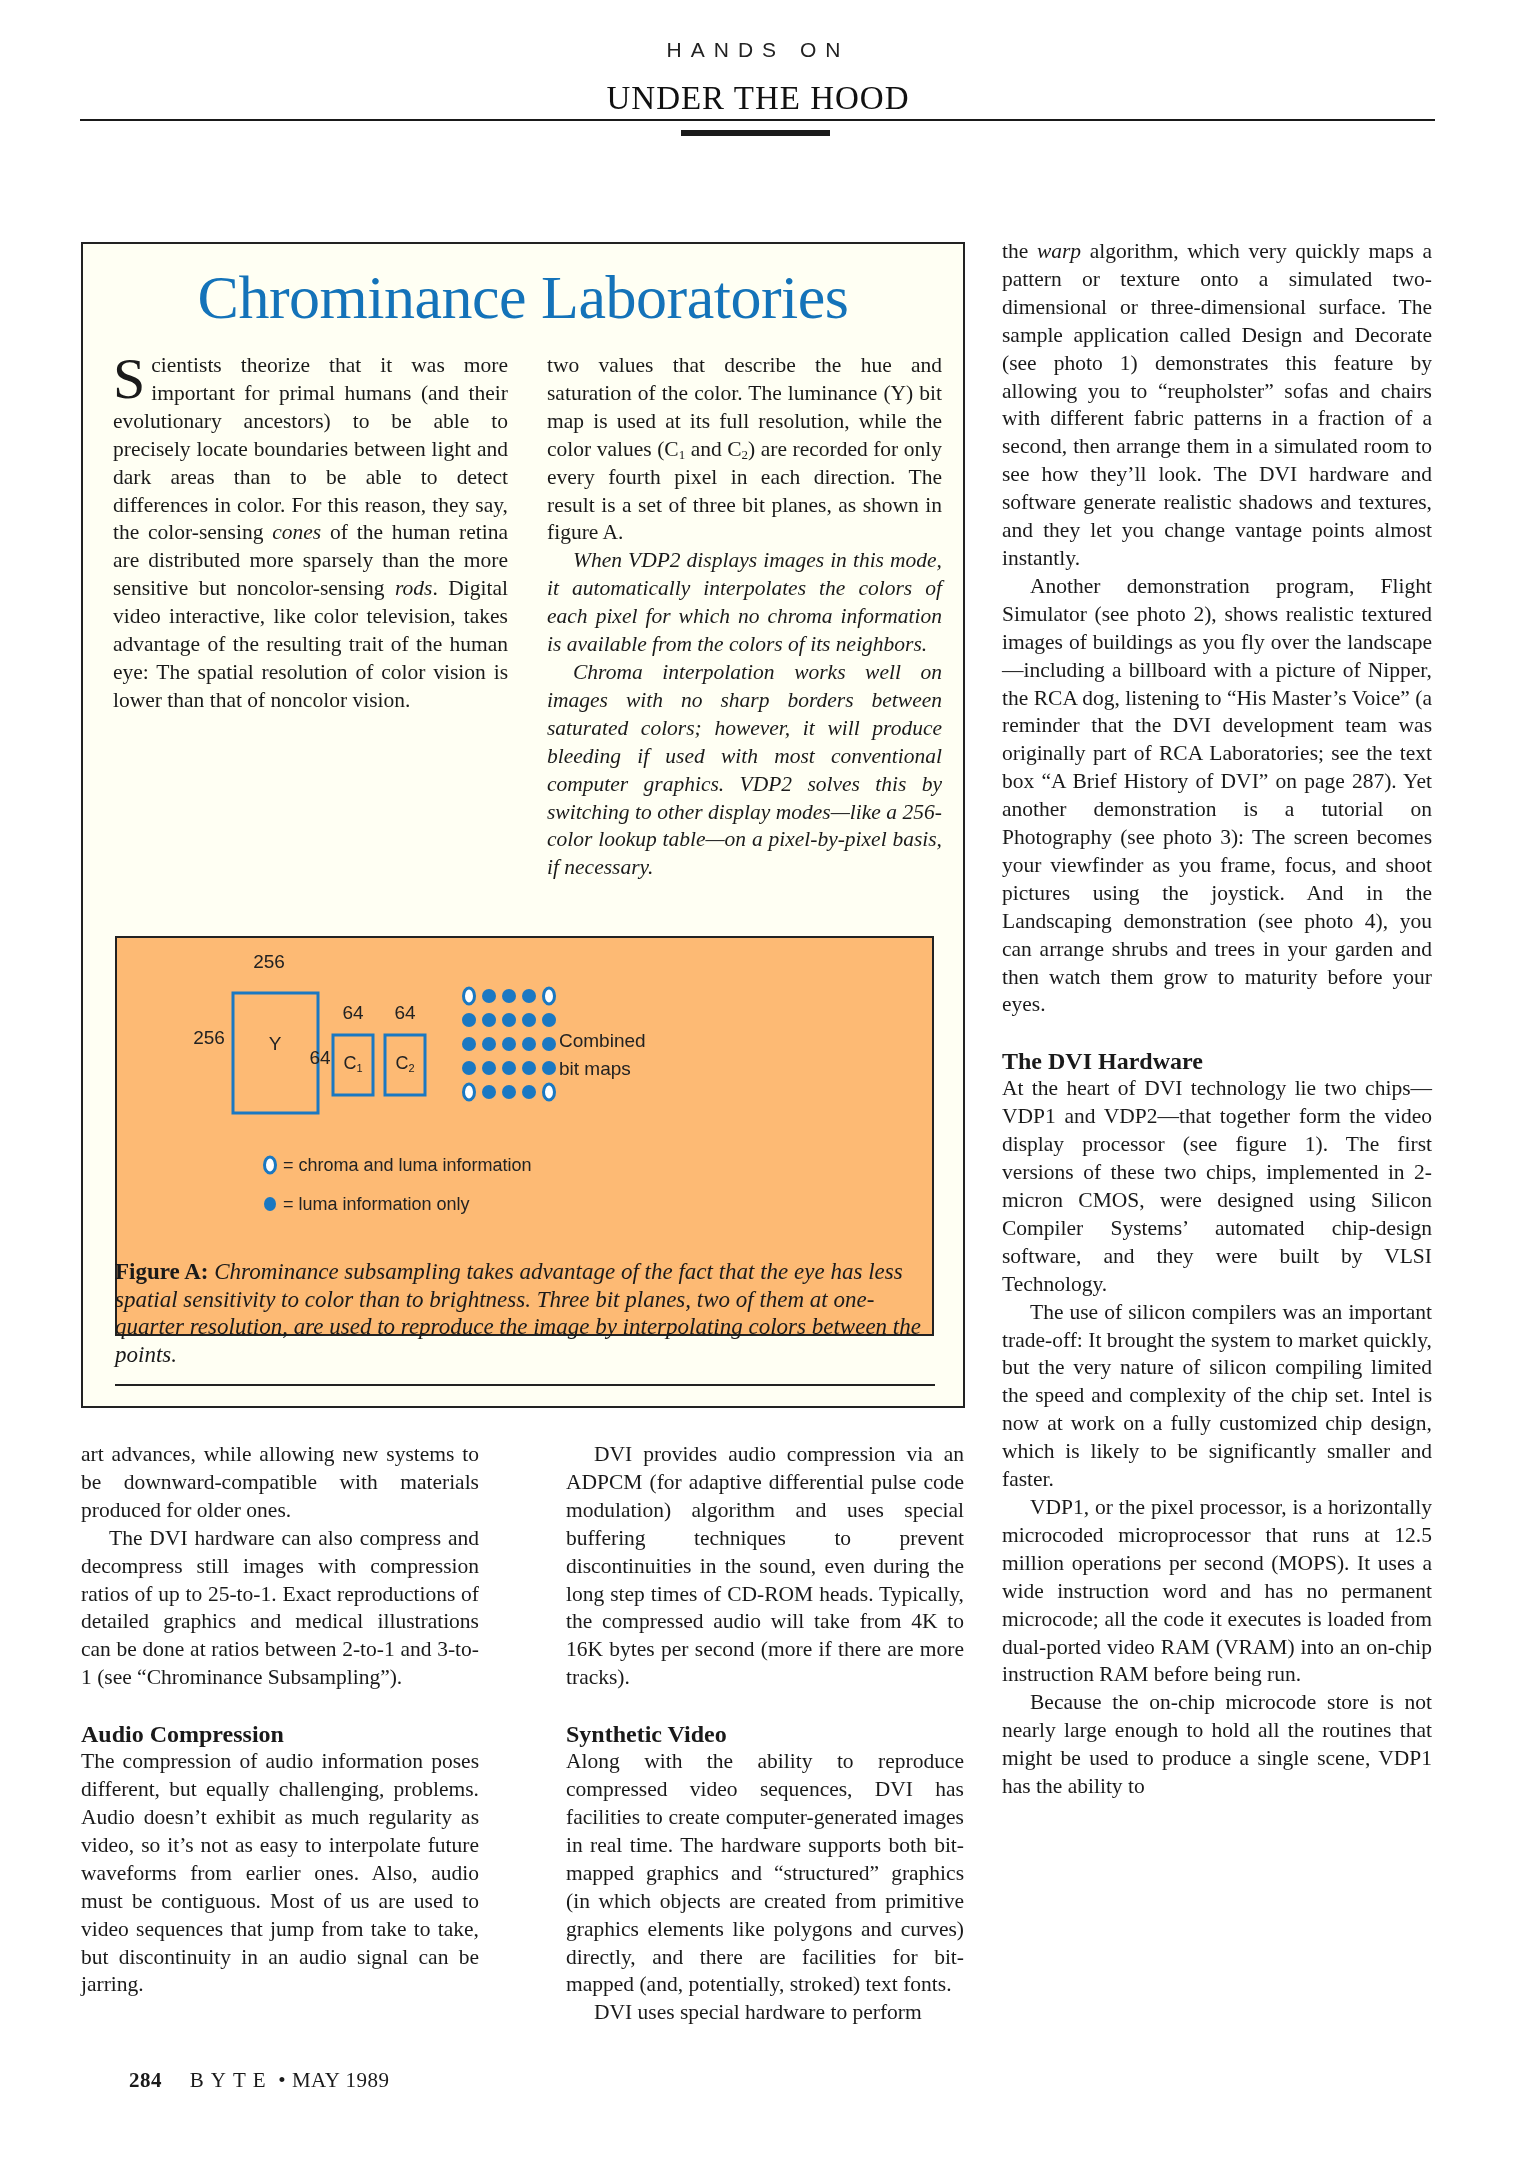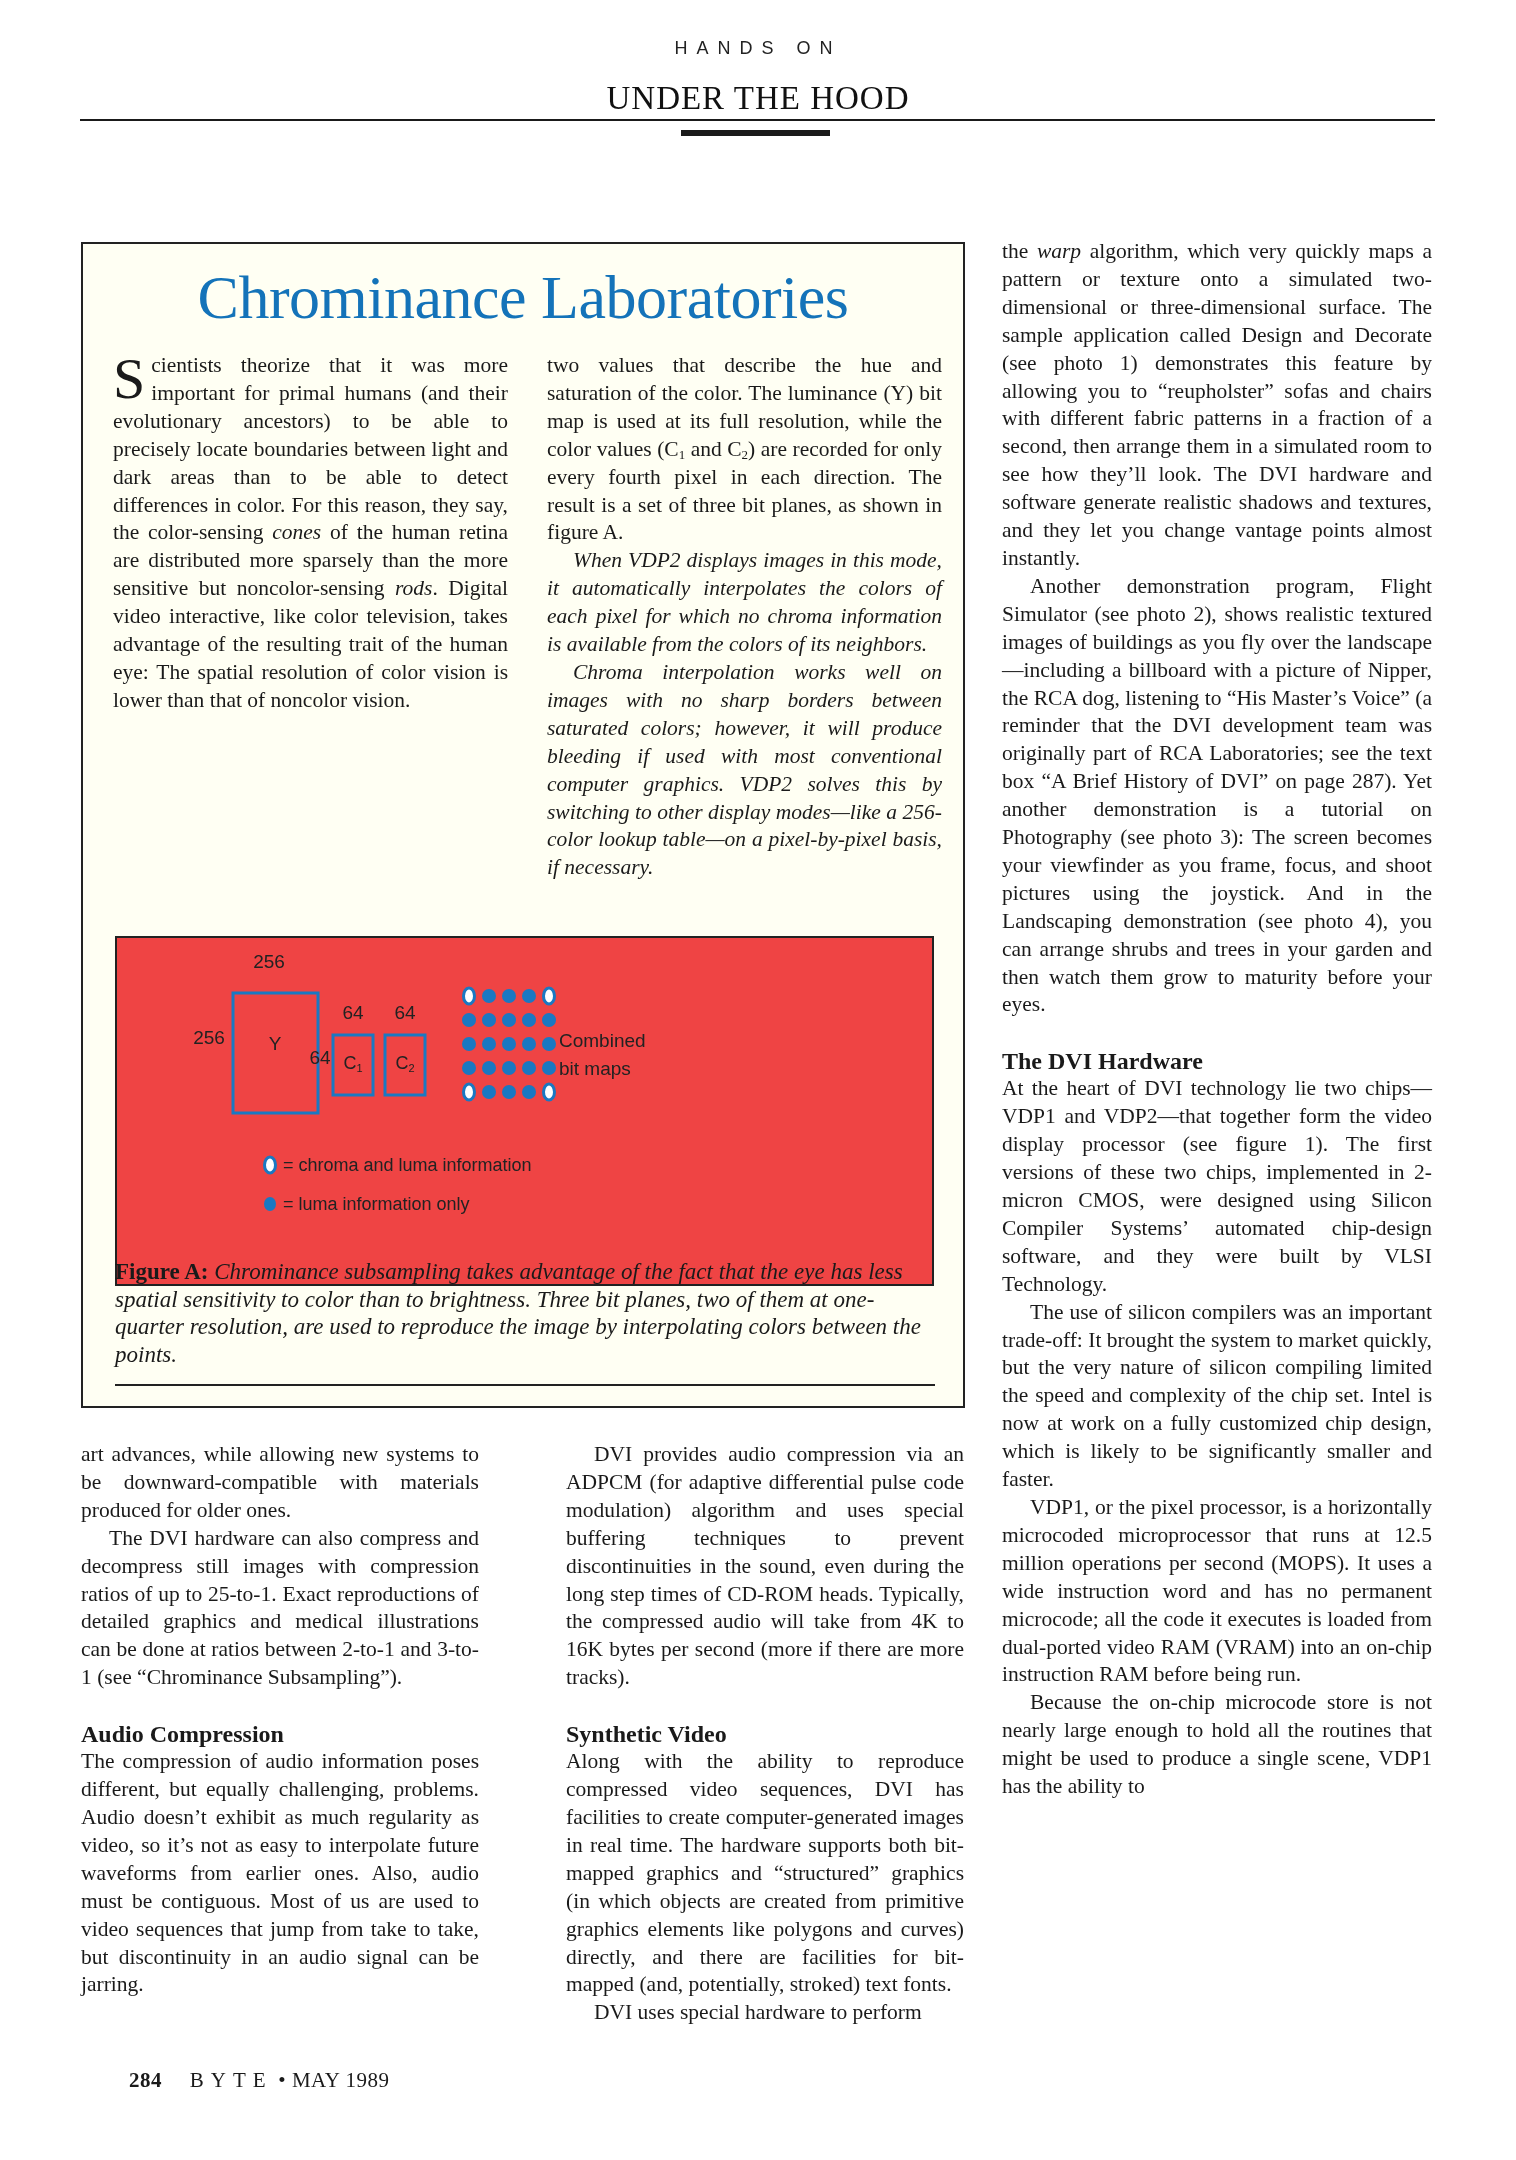--- a/index.html
+++ b/index.html
@@ -2,43 +2,43 @@
 <html><head>
 <meta charset="utf-8">
 <style>
   html, body { margin:0; padding:0; background:#ffffff; }
   body { width:1516px; height:2160px; position:relative; overflow:hidden;
          font-family:"Liberation Serif", "DejaVu Serif", serif; color:#1a1a1a; }
   .abs { position:absolute; }
 
   
   #kicker { top:38px; left:0; width:1516px; text-align:center;
-            font-family:"Liberation Sans", sans-serif; font-size:18px; letter-spacing:9px; color:#222; }
+            font-family:"Liberation Sans", sans-serif; font-size:21px; letter-spacing:9px; color:#222; }
   #section { top:80px; left:0; width:1516px; text-align:center;
              font-family:"Liberation Serif", serif; font-size:33px; letter-spacing:1px; color:#111; }
   #header-rule { top:119px; left:80px; width:1355px; height:2px; background:#1a1a1a; }
   #header-bar { top:130px; left:681px; width:149px; height:6px; background:#1a1a1a; }
 
   
   #sidebar { top:242px; left:81px; width:884px; height:1166px; border:2px solid #222;
              background:#fffff3; box-sizing:border-box; }
   #sidebar-title { top:18px; left:0; width:880px; text-align:center; color:#1473b9;
                    font-family:"Liberation Serif", serif; font-size:62px; letter-spacing:-0.5px; }
   .scol { position:absolute; top:108px; width:395px; font-size:21.5px; line-height:27.9px;
           text-align:justify; hyphens:none; }
   .scol p { margin:0; }
   .scol p.ind { text-indent:26px;font-style:italic; }
   #scol1 { left:30px; }
   #scol2 { left:464px; }
   .dropcap { float:left; font-size:58px; line-height:46px; margin:4px 6px 0 0; }
   sub { font-size:13px; vertical-align:-3px; line-height:0; }
 
   
-  #figure-box { top:692px; left:32px; width:819px; height:350px; border:2px solid #222;
-                background:#ef4444; box-sizing:border-box; }
+  #figure-box { top:692px; left:32px; width:819px; height:400px; border:2px solid #222;
+                background:#fdba74; box-sizing:border-box; }
   #fig-svg { position:absolute; left:0; top:0; }
   .fig-text { font-family:"Liberation Sans", "DejaVu Sans", sans-serif; fill:#222; }
   #caption { top:1014px; left:32px; width:820px; font-size:23px; line-height:27.5px; font-style:italic; }
   #caption b { font-style:normal; }
   #caption-rule { top:1140px; left:32px; width:820px; height:2px; background:#222; }
 
   
   .col { position:absolute; width:398px; font-size:21.5px; line-height:27.9px; text-align:justify; }
   .col p { margin:0; }
   .col p.ind { text-indent:28px; }

